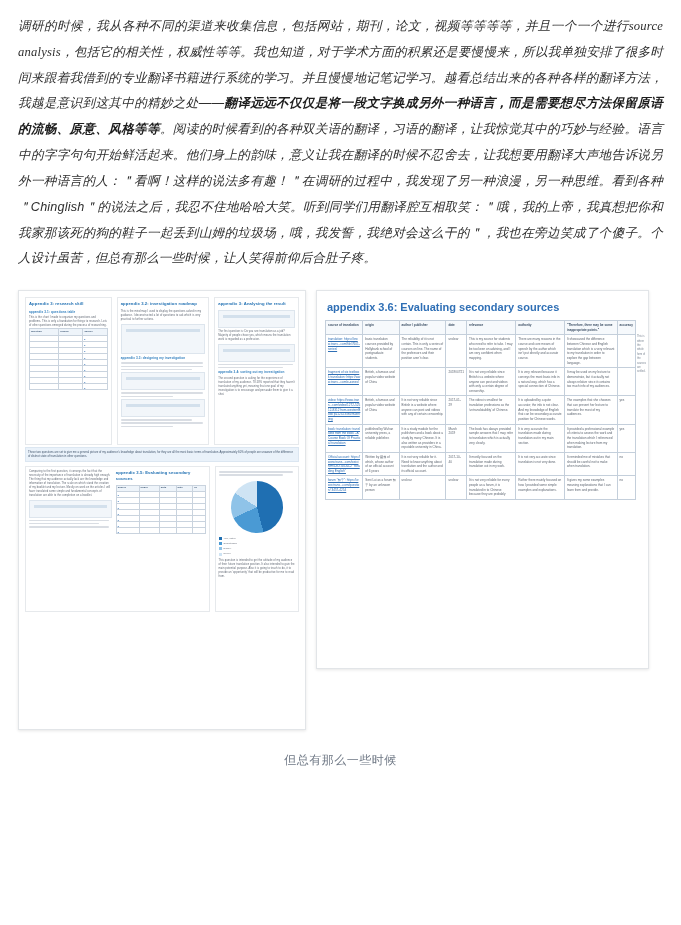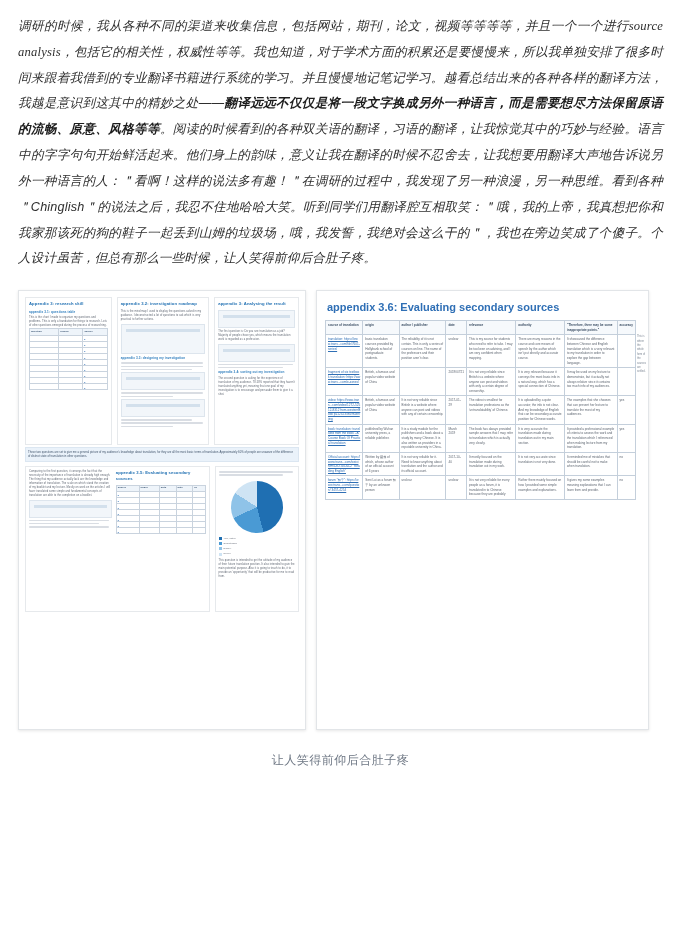--- a/index.html
+++ b/index.html
@@ -40,21 +40,21 @@
     align-items: flex-start;
   }
   .panel {
     background: #ffffff;
     border: 1px solid #e2e5e8;
     box-shadow: 0 1px 3px rgba(0,0,0,0.10);
     overflow: hidden;
     position: relative;
   }
   .panel-left { width: 288px; height: 440px; padding: 6px; }
-  .panel-right { width: 333px; height: 440px; padding: 0; }
+  .panel-right { width: 333px; height: 379px; padding: 0; }
 
   
   .mini {
     font-size: 2.6px;
     line-height: 1.55;
     color: #5d6470;
     letter-spacing: 0.1px;
   }
   .mini h4 {
     margin: 0 0 2px 0;
@@ -476,16 +476,16 @@
                 <td>Rather there mainly focused on how I provided some simple examples and explanations.</td>
                 <td>It gives my some examples meaning explanations that I can learn from and provide.</td>
                 <td>no</td>
               </tr>
             </tbody>
         </table>
       </div>
     </div>
   </div>
 
-  <div class="fig-caption">让人笑得前仰后合肚子疼</div>
+  <div class="fig-caption">但总有那么一些时候</div>
 
   <div class="bottom-rule"></div>
 </div>
 
 </body></html>

